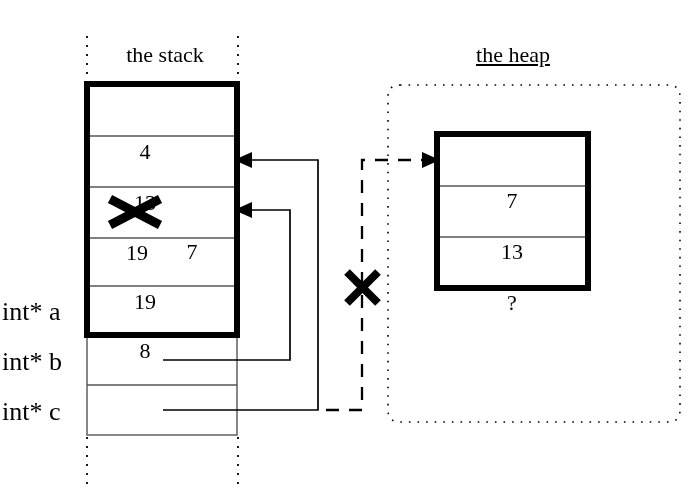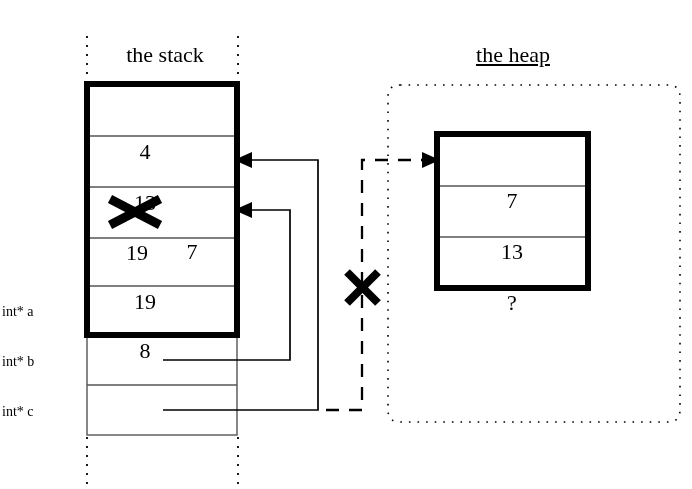--- a/index.html
+++ b/index.html
@@ -30,21 +30,21 @@
   }
   .section-title {
     font-size: 22px;
     text-align: center;
   }
   .cell-value {
     font-size: 22px;
     text-align: center;
   }
   .var-label {
-    font-size: 14px;
+    font-size: 26px;
     text-align: left;
   }
   .centerer {
     transform: translate(-50%, -50%);
     margin-top: 40px;
   }
   .leftmid {
     transform: translate(0, -50%);
   }
 </style>

